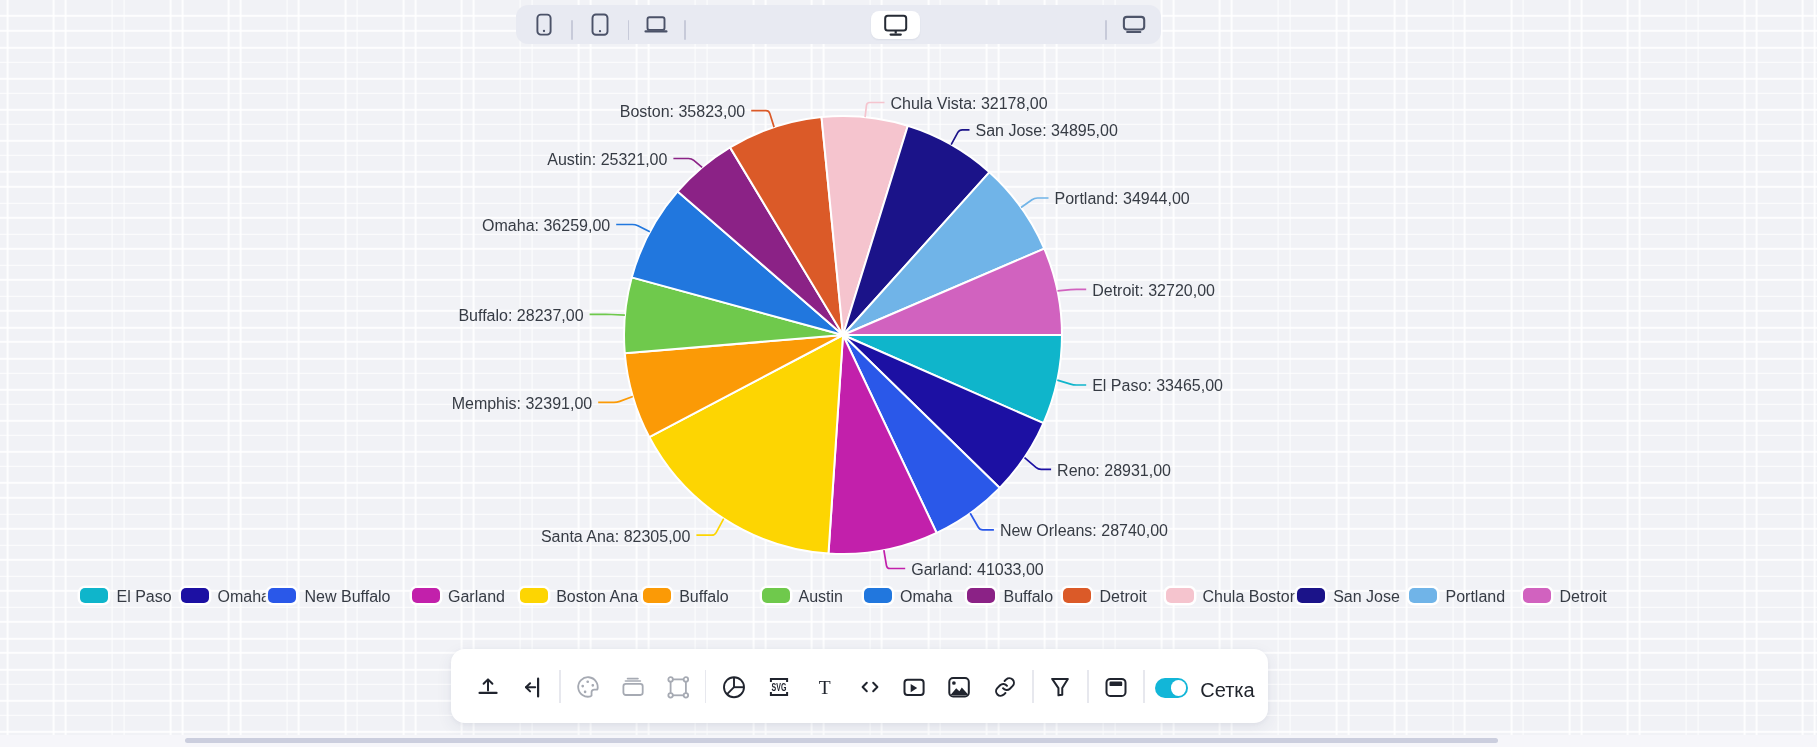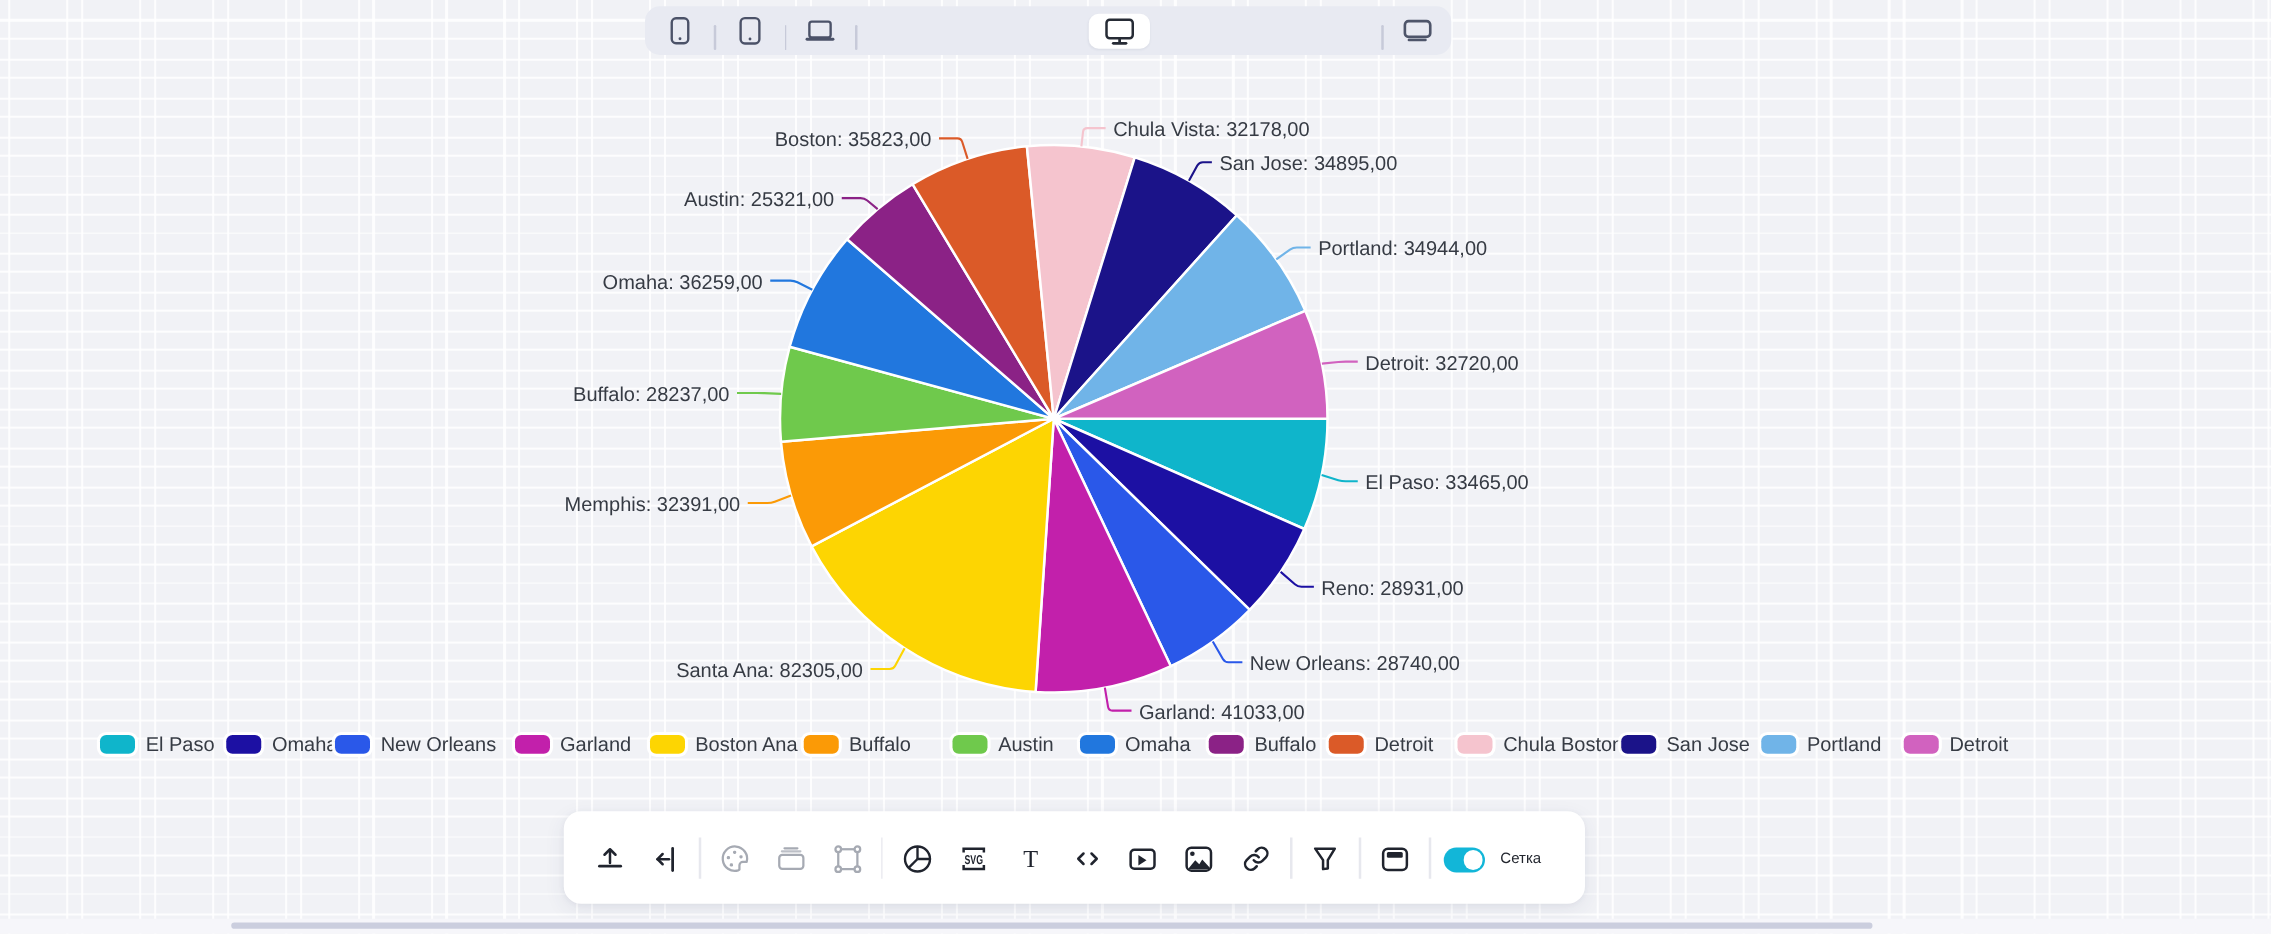--- a/index.html
+++ b/index.html
@@ -19,21 +19,21 @@
   .chart{position:absolute;left:0;top:0;}
   .plab{font-size:16px;fill:#363b44;}
   .lg{position:absolute;top:587.7px;height:16px;}
   .sw{position:absolute;left:0;top:0;width:28.3px;height:15.3px;border-radius:5px;box-shadow:0 0 0 2.5px rgba(255,255,255,.95);}
   .lt{position:absolute;left:36.5px;top:0.2px;font-size:16px;color:#363b44;white-space:nowrap;}
   .toolbar{position:absolute;left:450.5px;top:649px;width:817px;height:74px;background:#ffffff;border-radius:14px;box-shadow:0 5px 16px rgba(55,65,105,.08),0 1px 4px rgba(55,65,105,.05);}
   .bdiv{position:absolute;top:21px;width:1.5px;height:33px;background:#e7e8ee;}
   .bicon{position:absolute;top:25.8px;}
   .toggle{position:absolute;left:704px;top:29.3px;width:33.7px;height:19.4px;background:#12b6d8;border-radius:10px;}
   .knob{position:absolute;right:2px;top:2.1px;width:15.2px;height:15.2px;background:#ffffff;border-radius:50%;}
-  .tglbl{position:absolute;left:749.8px;top:29.5px;font-size:12px;color:#22262e;}
+  .tglbl{position:absolute;left:749.8px;top:29.5px;font-size:20px;color:#22262e;}
   .sbtrack{position:absolute;left:0;top:735.3px;width:1817px;height:11.7px;background:#f6f6fa;}
   .sbthumb{position:absolute;left:184.6px;top:737.9px;width:1313.6px;height:5.3px;background:#cbcede;border-radius:2.7px;}
 </style>
 </head>
 <body>
 
   <div class="topbar">
     <div class="tdiv" style="left:55.5px"></div>
     <div class="tdiv" style="left:112px"></div>
     <div class="tdiv" style="left:168.9px"></div>
@@ -116,21 +116,21 @@
 <div class="lg" style="left:80.0px">
     <span class="sw" style="background:#0fb5cb"></span>
     <span class="lt">El Paso</span>
   </div>
 <div class="lg" style="left:181.0px">
     <span class="sw" style="background:#1c10a3"></span>
     <span class="lt">Omaha</span>
   </div>
 <div class="lg" style="left:268.0px">
     <span class="sw" style="background:#2a58e9"></span>
-    <span class="lt">New Orleans</span>
+    <span class="lt">New Buffalo</span>
   </div>
 <div class="lg" style="left:411.5px">
     <span class="sw" style="background:#c220ab"></span>
     <span class="lt">Garland</span>
   </div>
 <div class="lg" style="left:519.7px">
     <span class="sw" style="background:#fdd502"></span>
     <span class="lt">Boston Ana</span>
   </div>
 <div class="lg" style="left:642.7px">

